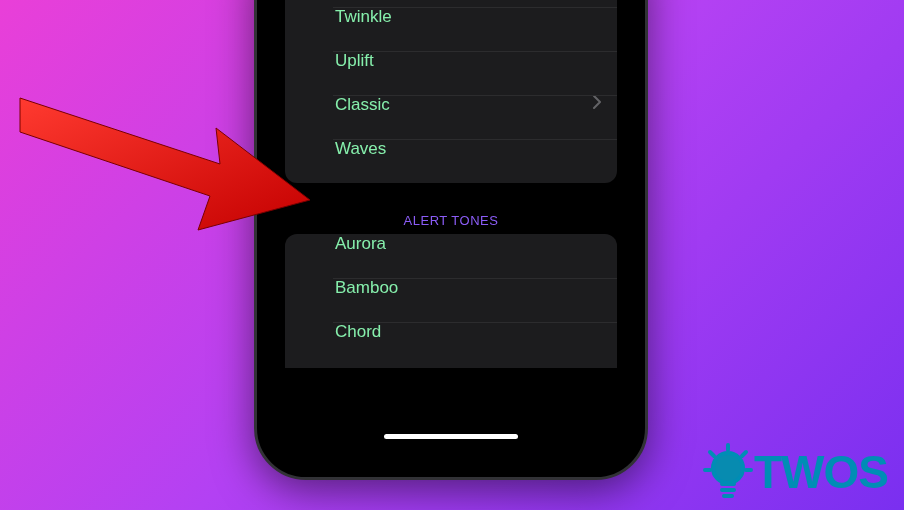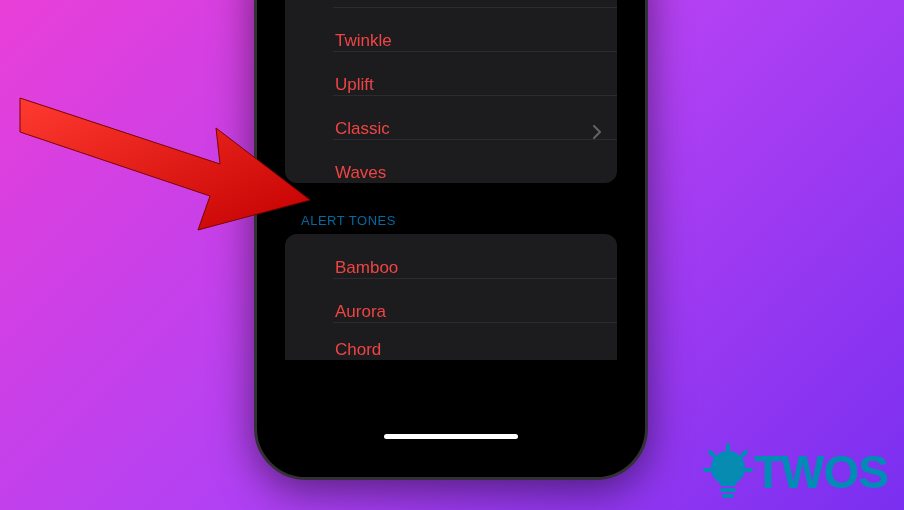--- a/index.html
+++ b/index.html
@@ -39,26 +39,26 @@
     color: #fff;
   }
   .group {
     background: #1c1c1e;
     border-radius: 12px;
     margin: 0 14px 30px 14px;
     overflow: hidden;
   }
   .row {
     display: flex;
-    align-items: flex-end;
+    align-items: flex-start;
     height: 44px;
     padding: 0 16px;
     position: relative;
     font-size: 17px;
-    color: #ef4444;
+    color: #86efac;
   }
   .row + .row::before {
     content: "";
     position: absolute;
     left: 48px;
     right: 0;
     top: 0;
     height: 1px;
     background: #2c2c2e;
   }
@@ -72,26 +72,27 @@
   .chev {
     flex: 0 0 auto;
     color: #636366;
     display: flex;
     align-items: center;
   }
   .chev svg { width: 8px; height: 14px; }
   .section-header {
     font-size: 13px;
     letter-spacing: 0.5px;
-    color: #0369a1;
+    color: #8b5cf6;
     text-transform: uppercase;
     margin: 0 30px 6px 30px;
+    text-align: center;
   }
   .group.second { margin-bottom: 0; border-radius: 12px 12px 0 0; }
-  .group.second .row:last-child { height: 38px; }
+  .group.second .row:last-child { height: 46px; }
   .home-indicator {
     position: absolute;
     left: 50%;
     bottom: 24px;
     transform: translateX(-50%);
     width: 134px;
     height: 5px;
     border-radius: 3px;
     background: #fff;
   }
@@ -158,26 +159,26 @@
         </div>
 
       </div>
 
       <div class="section-header">ALERT TONES</div>
 
       <div class="group second">
 
         <div class="row">
           <span class="spacer"></span>
+          <span class="label">Aurora</span>
+        </div>
+
+        <div class="row">
+          <span class="spacer"></span>
           <span class="label">Bamboo</span>
-        </div>
-
-        <div class="row">
-          <span class="spacer"></span>
-          <span class="label">Aurora</span>
         </div>
 
         <div class="row">
           <span class="spacer"></span>
           <span class="label">Chord</span>
         </div>
 
       </div>
 
       <div class="home-indicator"></div>

